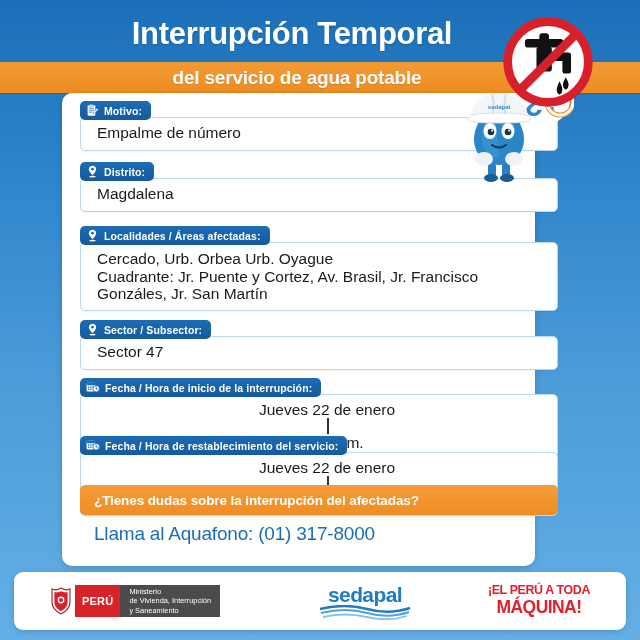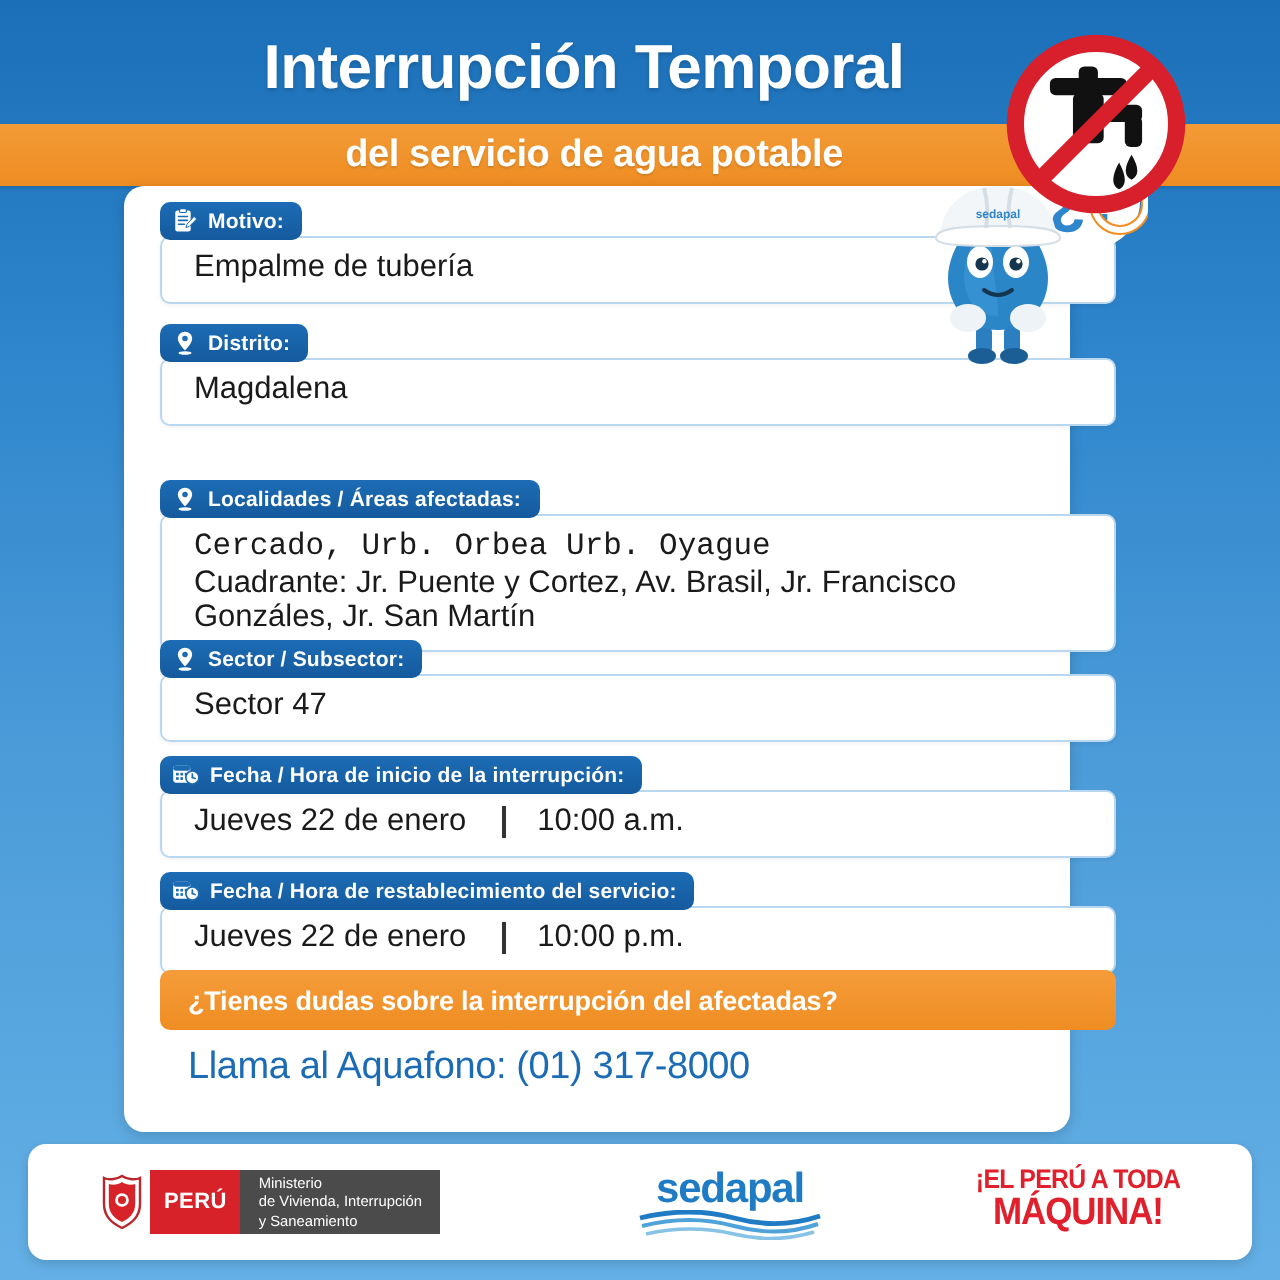--- a/index.html
+++ b/index.html
@@ -51,24 +51,24 @@
   .chip svg{display:block;}
   .inputbox{
     margin-top:-4px;
     border:1px solid #b9d8ef;border-radius:5px;background:#fff;
     box-shadow:0 1px 2px rgba(0,0,0,.05);
     padding:6px 0 6px 16px;
     min-height:20px;
     font-size:15.5px;color:#1a1a1a;line-height:17px;
   }
   .inputbox.tall{line-height:17.5px;padding-top:7px;padding-bottom:7px;padding-right:10px;}
-  .inputbox .l1{display:block;font-family:Liberation Mono, monospace;}
+  .inputbox .l1{display:block;}
   .inputbox .l2{display:block;text-align:justify;}
   .inputbox .l3{display:block;}
-  .datarow{display:flex;align-items:center;}
+  .datarow{display:flex;align-items:center;flex-direction:column;}
   .datarow .d{white-space:pre;}
   .sep{display:inline-block;width:1.5px;height:16px;background:#333;margin:0 16px 0 18px;vertical-align:-3px;}
   
   .qband{
     position:absolute;left:18px;top:392px;width:478px;height:30px;
     background:linear-gradient(180deg,#f59c3a 0%,#ef8d22 100%);
     border-radius:5px;display:flex;align-items:center;
   }
   .qband span{color:#fff;font-size:13.5px;font-weight:bold;margin-left:14px;letter-spacing:-0.1px;}
   .callline{
@@ -143,38 +143,38 @@
           <g stroke="#1c6cb5" stroke-width="1" stroke-linecap="round">
             <line x1="4" y1="5.2" x2="9.5" y2="5.2"></line>
             <line x1="4" y1="7.6" x2="9.5" y2="7.6"></line>
             <line x1="4" y1="10" x2="7.6" y2="10"></line>
           </g>
           <path d="M13.6 5.2 L15.2 6.8 L10.6 11.4 L8.6 12 L9.2 10 Z" fill="#fff" stroke="#1c6cb5" stroke-width=".6"></path>
         </svg>
       </span>
       <span>Motivo:</span>
     </div>
-    <div class="inputbox">Empalme de tubería</div>
+    <div class="inputbox">Empalme de número</div>
   </div>
 
   <div class="field" style="top:69px;">
     <div class="chip">
       <span>
         <svg width="13" height="13" viewBox="0 0 16 16">
           <path d="M8 1 C5.5 1 3.6 2.9 3.6 5.3 C3.6 8.4 8 12.6 8 12.6 S12.4 8.4 12.4 5.3 C12.4 2.9 10.5 1 8 1 Z" fill="#fff"></path>
           <circle cx="8" cy="5.2" r="1.7" fill="#1c6cb5"></circle>
           <ellipse cx="8" cy="14.2" rx="4" ry="1.1" fill="#fff"></ellipse>
         </svg>
       </span>
       <span>Distrito:</span>
     </div>
     <div class="inputbox">Magdalena</div>
   </div>
 
-  <div class="field" style="top:147px;">
+  <div class="field" style="top:133px;">
     <div class="chip">
       <span>
         <svg width="13" height="13" viewBox="0 0 16 16">
           <path d="M8 1 C5.5 1 3.6 2.9 3.6 5.3 C3.6 8.4 8 12.6 8 12.6 S12.4 8.4 12.4 5.3 C12.4 2.9 10.5 1 8 1 Z" fill="#fff"></path>
           <circle cx="8" cy="5.2" r="1.7" fill="#1c6cb5"></circle>
           <ellipse cx="8" cy="14.2" rx="4" ry="1.1" fill="#fff"></ellipse>
         </svg>
       </span>
       <span>Localidades / Áreas afectadas:</span>
     </div>

